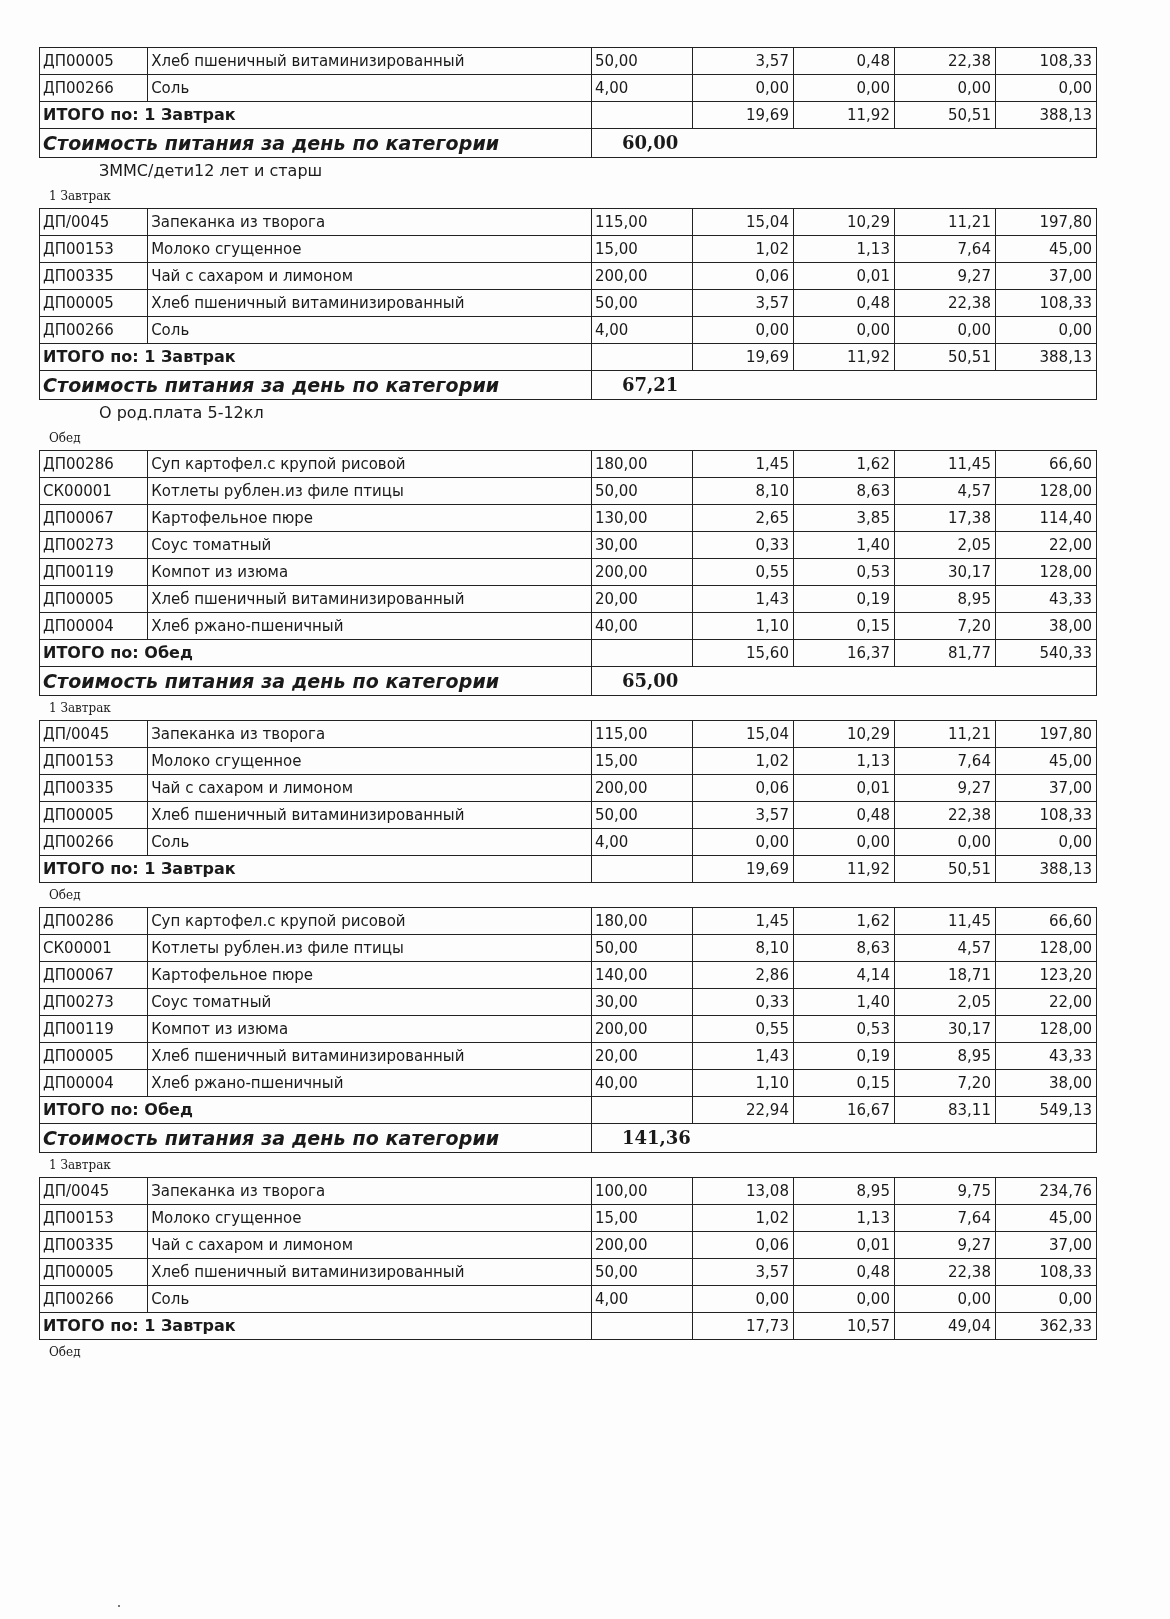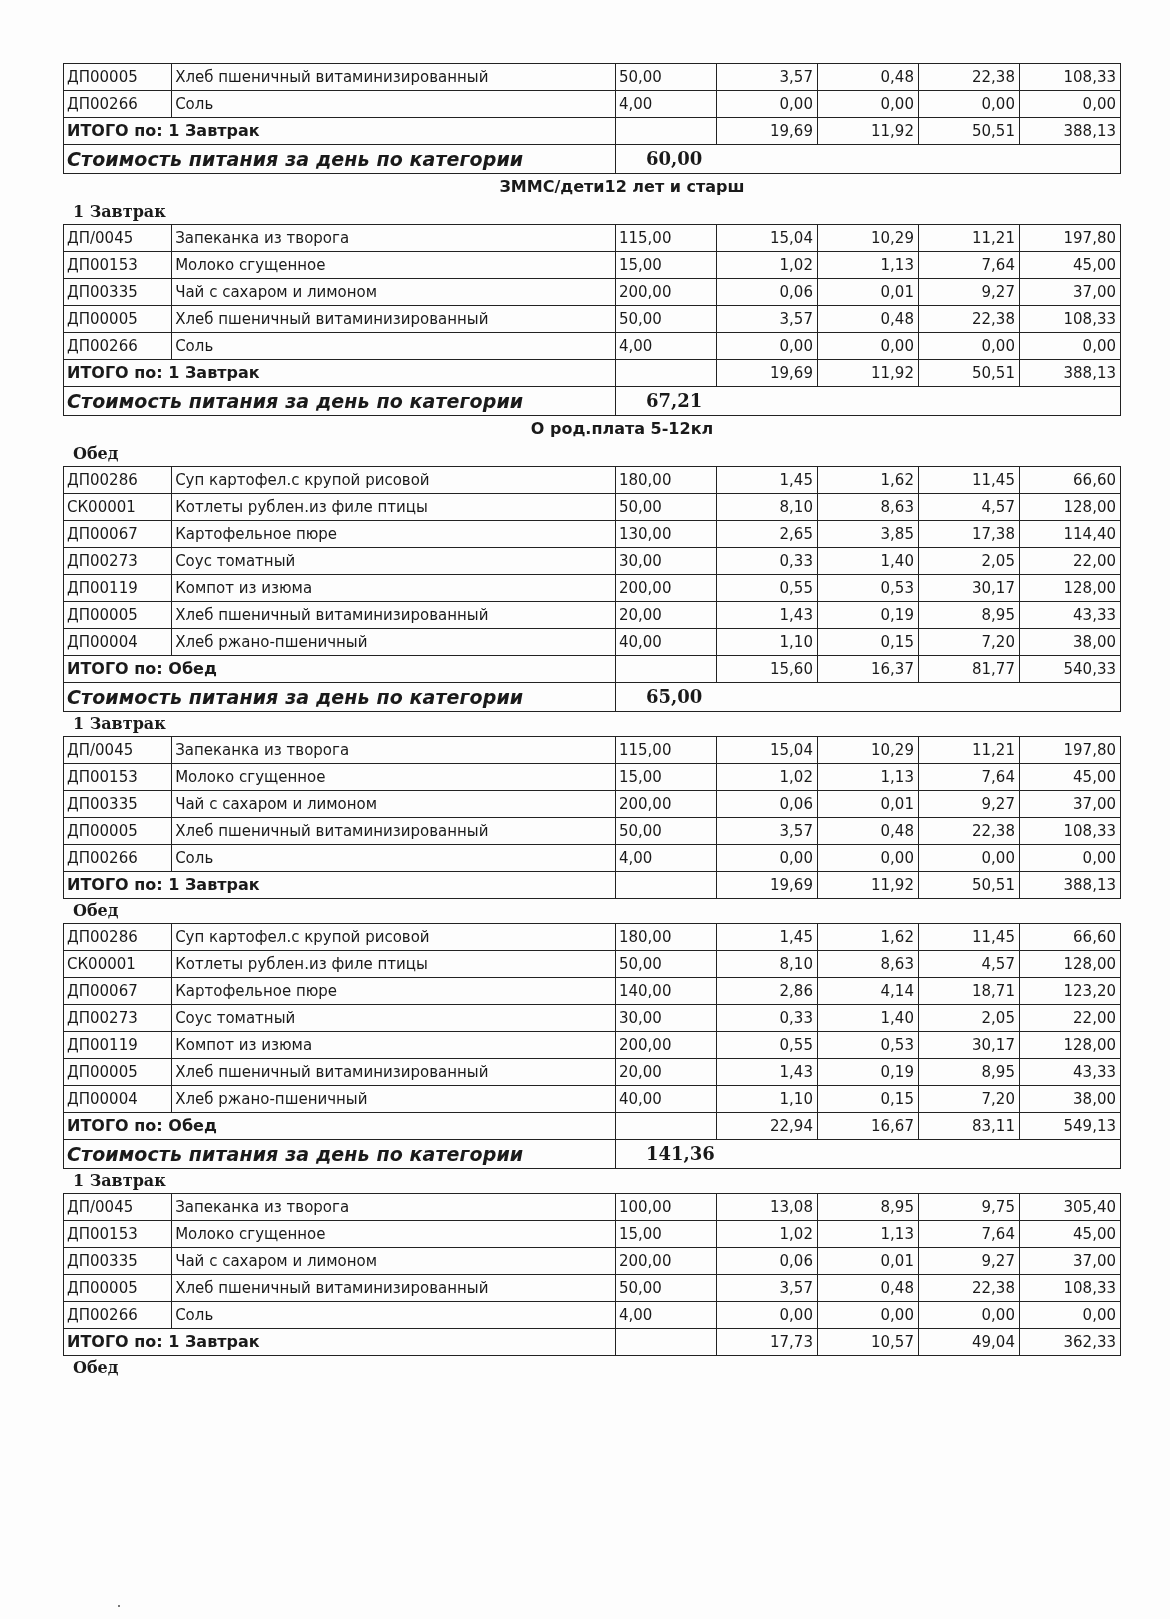--- a/index.html
+++ b/index.html
@@ -1,35 +1,35 @@
 <!DOCTYPE html>
 <html><head>
 <meta charset="utf-8">
 <style>
   html, body { margin: 0; padding: 0; background: #ffffff; }
   body { width: 1170px; height: 1619px; position: relative; overflow: hidden;
          font-family: "DejaVu Sans", sans-serif; color: #1a1a1a; }
   .page { position: absolute; left: 0; top: 0; width: 1170px; height: 1619px; background: #fdfdfd; }
-  #doc { position: absolute; left: 63px; top: 47px; width: 1058px; margin-top: 16px; }
+  #doc { position: absolute; left: 39px; top: 47px; width: 1058px; }
   table.grid { border-collapse: collapse; width: 1058px; table-layout: fixed; }
   table.grid td { border: 1.4px solid #222; height: 26px; padding: 0 3px; font-size: 15px;
                   white-space: nowrap; overflow: hidden; vertical-align: middle; line-height: 26px; }
   table.grid td.code { width: 99px; }
   table.grid td.name { width: 428px; }
   table.grid td.w { width: 92px; }
   table.grid td.n { width: 91px; text-align: right; padding-right: 4px; }
   table.grid td.total-label { font-weight: bold; font-size: 16px; }
   table.grid tr.cost td { height: 28px; }
   table.grid td.cost-label { font-weight: bold; font-size: 19px; letter-spacing: 0.1px; font-style: italic; }
   table.grid td.cost-value { font-family: "DejaVu Serif", serif; font-weight: bold; font-size: 18px;
                              padding-left: 30px; border-right: none; }
   table.grid td.cost-fill { border-left: none; }
-  .category { text-align: center; font-weight: bold; font-size: 16px; height: 26px; line-height: 26px;
+  .category { text-align: left; font-weight: normal; font-size: 16px; height: 26px; line-height: 26px;
               padding-left: 60px; }
-  .meal { font-family: "DejaVu Serif", serif; font-weight: bold; font-size: 16px; height: 24px;
+  .meal { font-family: "DejaVu Serif", serif; font-weight: normal; font-size: 12px; height: 24px;
           line-height: 24px; padding-left: 10px; }
   .speck { position: absolute; left: 118px; top: 1605px; width: 2px; height: 2px; background: #777; }
 </style>
 </head>
 <body>
 
 <div class="page">
   <div id="doc">
       <table class="grid">
         <tbody>
@@ -354,21 +354,21 @@
       <div class="meal">1 Завтрак</div>
       <table class="grid">
         <tbody>
           <tr>
             <td class="code">ДП/0045</td>
             <td class="name">Запеканка из творога</td>
             <td class="w">100,00</td>
             <td class="n">13,08</td>
             <td class="n">8,95</td>
             <td class="n">9,75</td>
-            <td class="n">305,40</td>
+            <td class="n">234,76</td>
           </tr>
           <tr>
             <td class="code">ДП00153</td>
             <td class="name">Молоко сгущенное</td>
             <td class="w">15,00</td>
             <td class="n">1,02</td>
             <td class="n">1,13</td>
             <td class="n">7,64</td>
             <td class="n">45,00</td>
           </tr>

